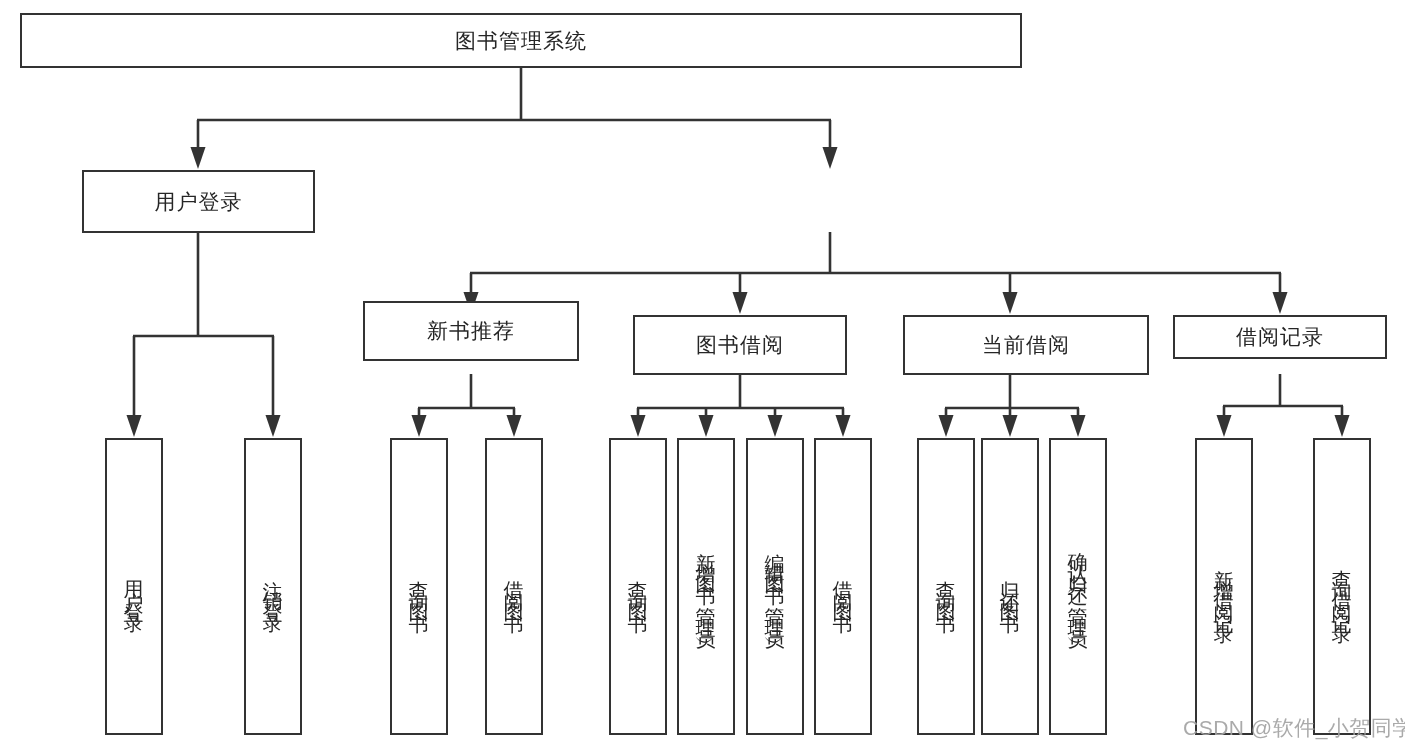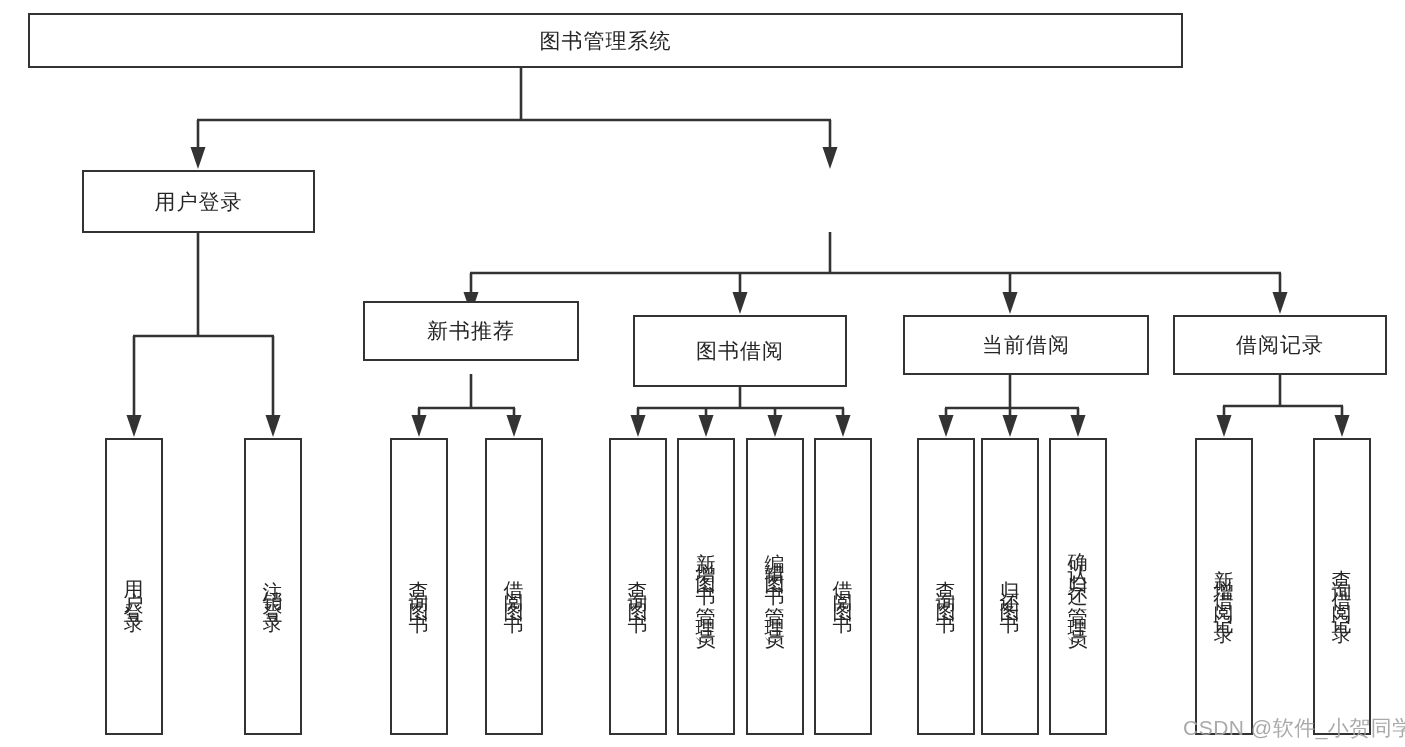--- a/index.html
+++ b/index.html
@@ -122,28 +122,28 @@
       <polygon points="767.5,415 782.5,415 775,437"></polygon>
       <polygon points="835.5,415 850.5,415 843,437"></polygon>
       <polygon points="938.5,415 953.5,415 946,437"></polygon>
       <polygon points="1002.5,415 1017.5,415 1010,437"></polygon>
       <polygon points="1070.5,415 1085.5,415 1078,437"></polygon>
       <polygon points="1216.5,415 1231.5,415 1224,437"></polygon>
       <polygon points="1334.5,415 1349.5,415 1342,437"></polygon>
     </g>
   </svg>
 
-  <div class="box h" style="left:28px; top:13px; width:1155px; height:55px">图书管理系统</div>
+  <div class="box h" style="left:20px; top:13px; width:1002px; height:55px">图书管理系统</div>
 
   <div class="box h" style="left:82px; top:170px; width:233px; height:63px">用户登录</div>
 
   <div class="box h" style="left:363px; top:301px; width:216px; height:60px">新书推荐</div>
-  <div class="box h" style="left:633px; top:315px; width:214px; height:72px">图书借阅</div>
+  <div class="box h" style="left:633px; top:315px; width:214px; height:60px">图书借阅</div>
   <div class="box h" style="left:903px; top:315px; width:246px; height:60px">当前借阅</div>
-  <div class="box h" style="left:1173px; top:315px; width:214px; height:60px">借阅记录</div>
+  <div class="box h" style="left:1173px; top:315px; width:214px; height:44px">借阅记录</div>
 
   <div class="box v" style="left:105px; top:438px; width:58px; height:297px">
     <span class="vtext">用户登录</span>
   </div>
   <div class="box v" style="left:244px; top:438px; width:58px; height:297px">
     <span class="vtext">注销登录</span>
   </div>
 
   <div class="box v" style="left:390px; top:438px; width:58px; height:297px">
     <span class="vtext">查询图书</span>

